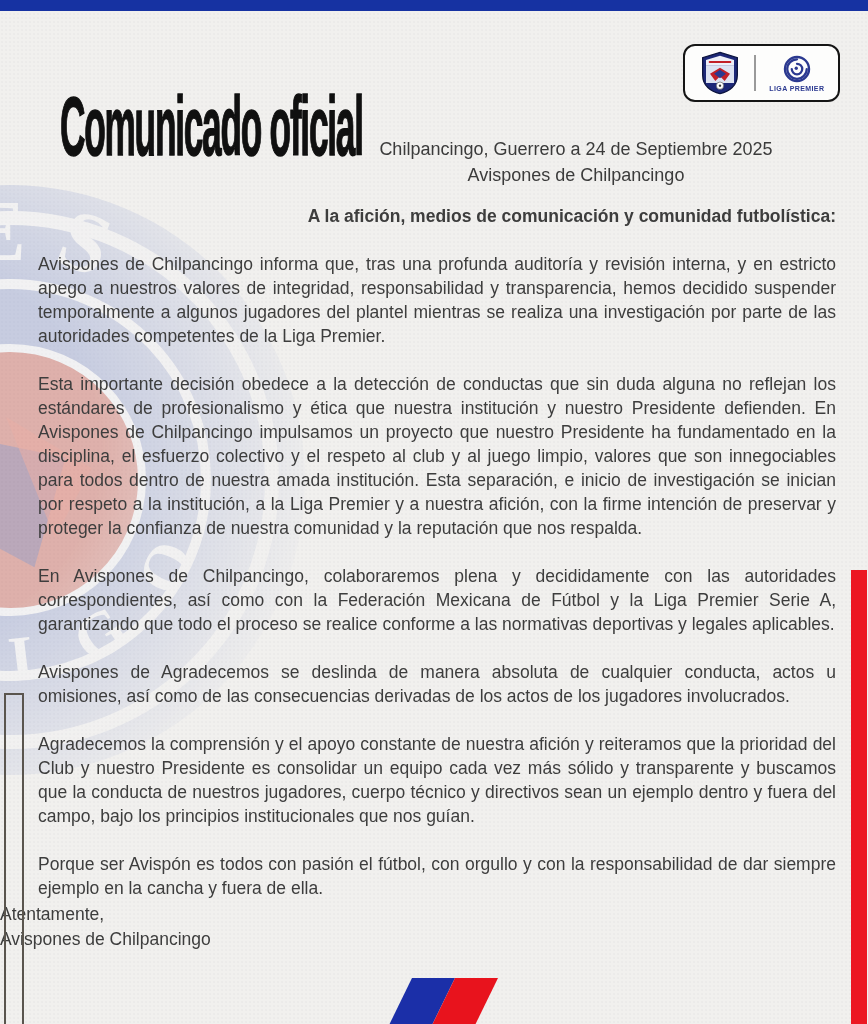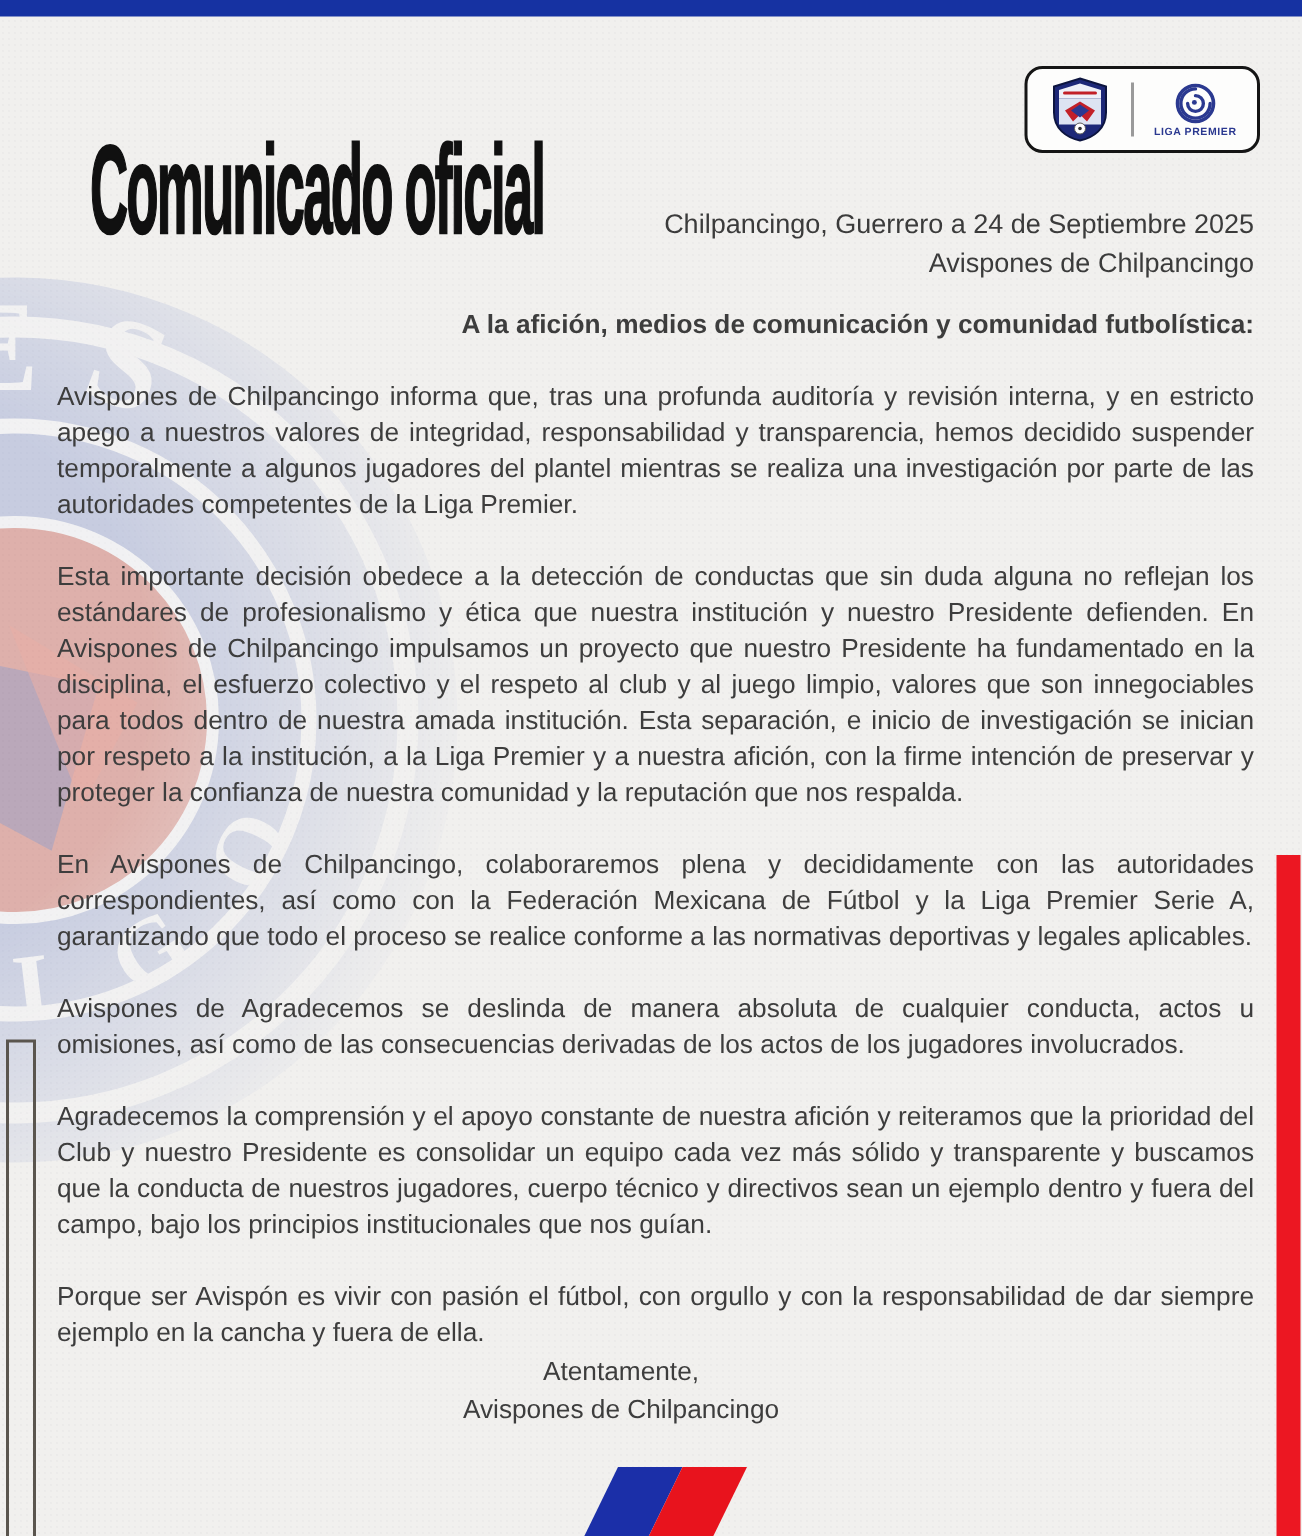--- a/index.html
+++ b/index.html
@@ -31,33 +31,33 @@
   .logo-pill{
     position:absolute;left:683px;top:44px;width:153px;height:54px;
     background:#fdfdfc;border:2.5px solid #151515;border-radius:12px;
     display:flex;align-items:center;justify-content:space-evenly;
   }
   .pill-divider{width:1.5px;height:36px;background:#9a9a9a;}
   .liga-box{display:flex;flex-direction:column;align-items:center;gap:1px;}
   .liga-label{font-size:7px;font-weight:700;color:#2b3990;letter-spacing:.4px;white-space:nowrap;}
 
   .date-block{
-    position:absolute;right:32px;top:136px;width:520px;text-align:right;
+    position:absolute;right:32px;top:136px;width:520px;text-align:center;
     font-size:18px;line-height:26px;color:#3b3b3b;
   }
 
   .body-text{
     position:absolute;left:38px;top:204px;width:798px;
     font-size:17.5px;line-height:24px;text-align:justify;color:#3d3d3d;
   }
   .body-text p{margin:0 0 24px 0;}
   .body-text p.salutation{text-align:right;font-weight:bold;}
 
   .signature{
-    position:absolute;left:0;top:902px;width:828px;text-align:center;
+    position:absolute;left:0;top:902px;width:828px;
     font-size:17.5px;line-height:25px;color:#3d3d3d;
   }
 
   .bottom-mark{position:absolute;left:390px;top:978px;width:110px;height:60px;}
   .bottom-mark .half{position:absolute;top:0;height:60px;transform:skewX(-26deg);transform-origin:left top;}
   .bottom-mark .blue{left:22px;width:43px;background:#1b2fa8;}
   .bottom-mark .red{left:65px;width:43px;background:#e8131d;}
 
   .red-bar{position:absolute;left:851px;top:570px;width:16px;height:454px;background:#ec1722;}
 
@@ -123,21 +123,21 @@
     <div>Avispones de Chilpancingo</div>
   </div>
 
   <div class="body-text">
     <p class="salutation">A la afición, medios de comunicación y comunidad futbolística:</p>
     <p>Avispones de Chilpancingo informa que, tras una profunda auditoría y revisión interna, y en estricto apego a nuestros valores de integridad, responsabilidad y transparencia, hemos decidido suspender temporalmente a algunos jugadores del plantel mientras se realiza una investigación por parte de las autoridades competentes de la Liga Premier.</p>
     <p>Esta importante decisión obedece a la detección de conductas que sin duda alguna no reflejan los estándares de profesionalismo y ética que nuestra institución y nuestro Presidente defienden.  En Avispones de Chilpancingo impulsamos un proyecto que nuestro Presidente ha fundamentado en la disciplina, el esfuerzo colectivo y el respeto al club y al juego limpio, valores que son innegociables para todos dentro de nuestra amada institución. Esta separación, e inicio de investigación se inician por respeto a la institución, a la Liga Premier y a nuestra afición, con la firme intención de preservar y proteger  la confianza de nuestra comunidad y la reputación que nos respalda.</p>
     <p>En Avispones de Chilpancingo, colaboraremos plena y decididamente con las autoridades correspondientes, así como con la Federación Mexicana de Fútbol y la Liga Premier Serie A, garantizando que todo el proceso se realice conforme a las normativas deportivas y legales aplicables.</p>
     <p>Avispones de Agradecemos se deslinda de manera absoluta de cualquier conducta,  actos u omisiones, así como de las consecuencias derivadas de los actos de los jugadores involucrados.</p>
     <p>Agradecemos la comprensión y el apoyo constante de nuestra afición y reiteramos que la prioridad del Club y nuestro Presidente es consolidar un equipo cada vez más sólido y transparente y buscamos que la conducta de nuestros jugadores, cuerpo técnico y directivos sean un ejemplo dentro y fuera del campo, bajo los principios institucionales que nos guían.</p>
-    <p>Porque ser Avispón es vivir con pasión el fútbol, con orgullo y con la responsabilidad de dar siempre ejemplo en la cancha y fuera de ella.</p>
+    <p>Porque ser Avispón es todos con pasión el fútbol, con orgullo y con la responsabilidad de dar siempre ejemplo en la cancha y fuera de ella.</p>
   </div>
 
   <div class="signature">
     <div>Atentamente,</div>
     <div>Avispones de Chilpancingo</div>
   </div>
 
   <div class="bottom-mark">
     <div class="half blue"></div>
     <div class="half red"></div>

